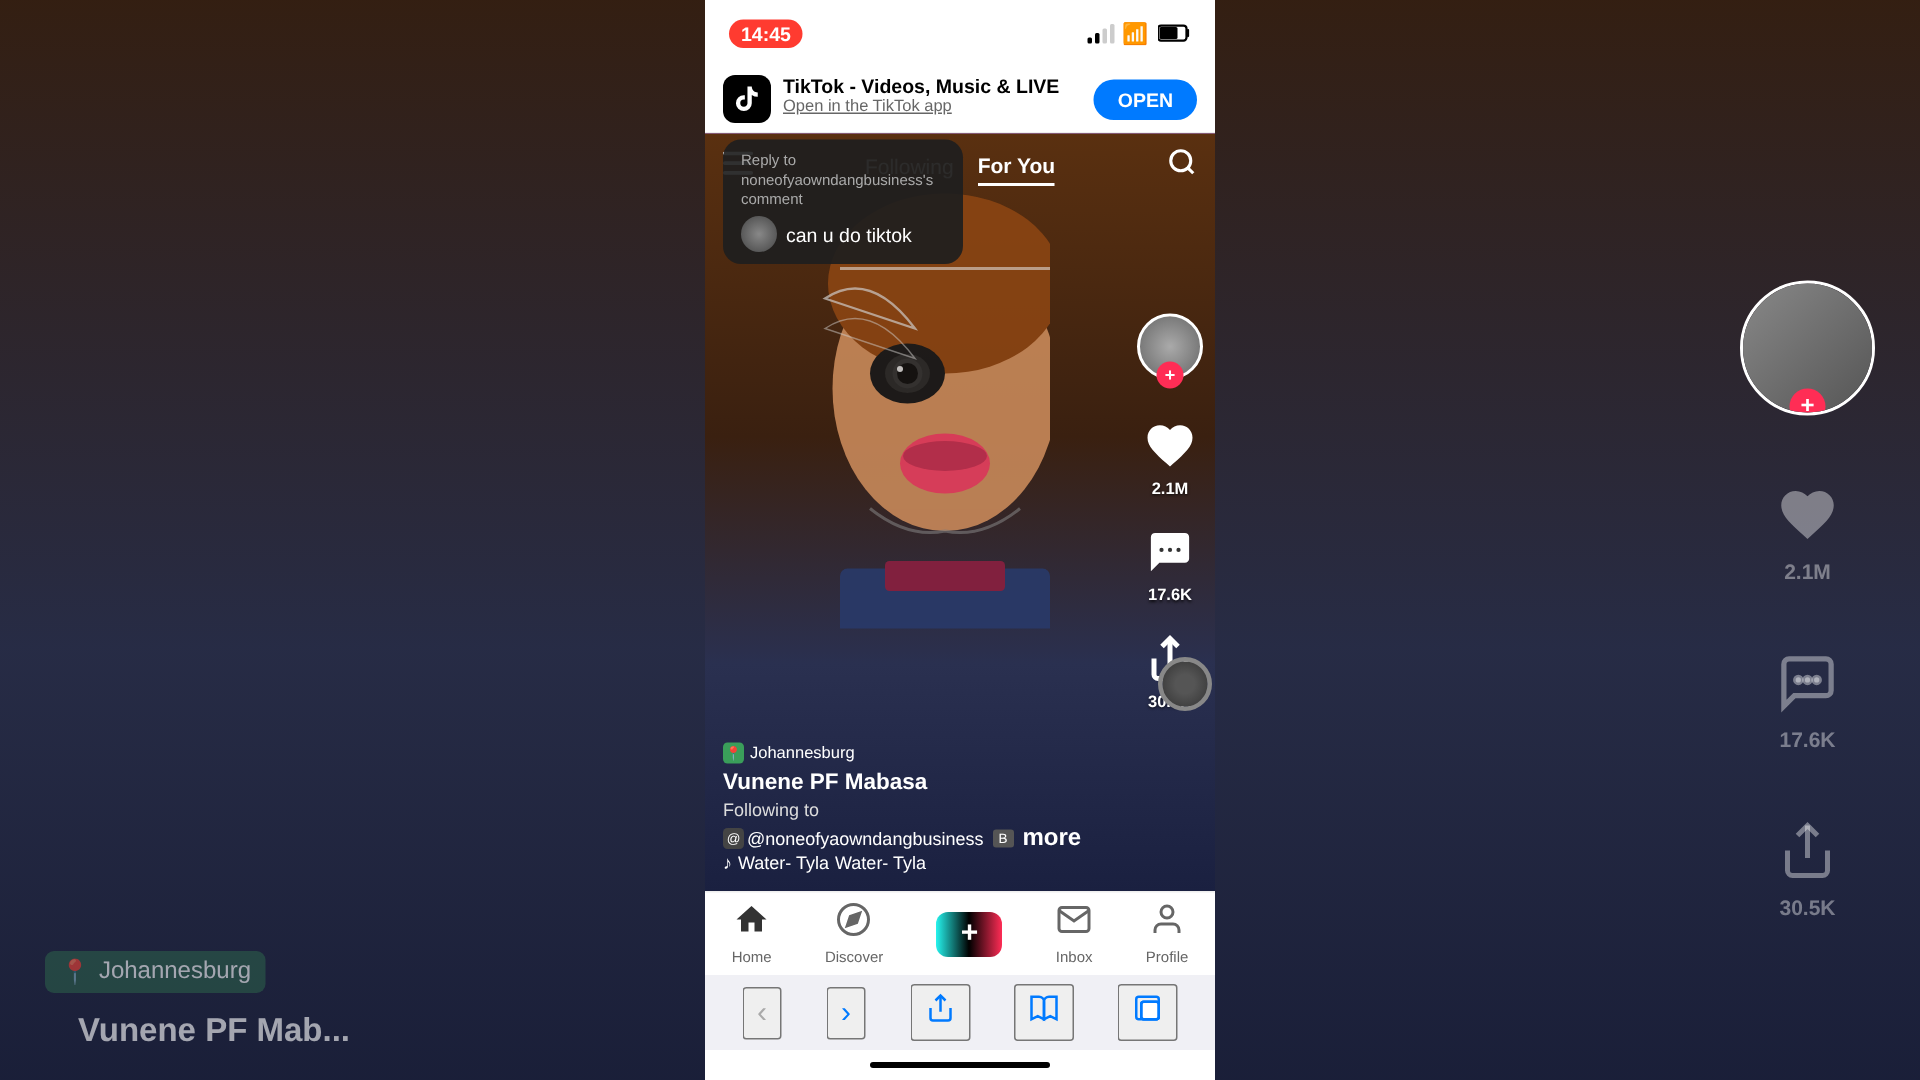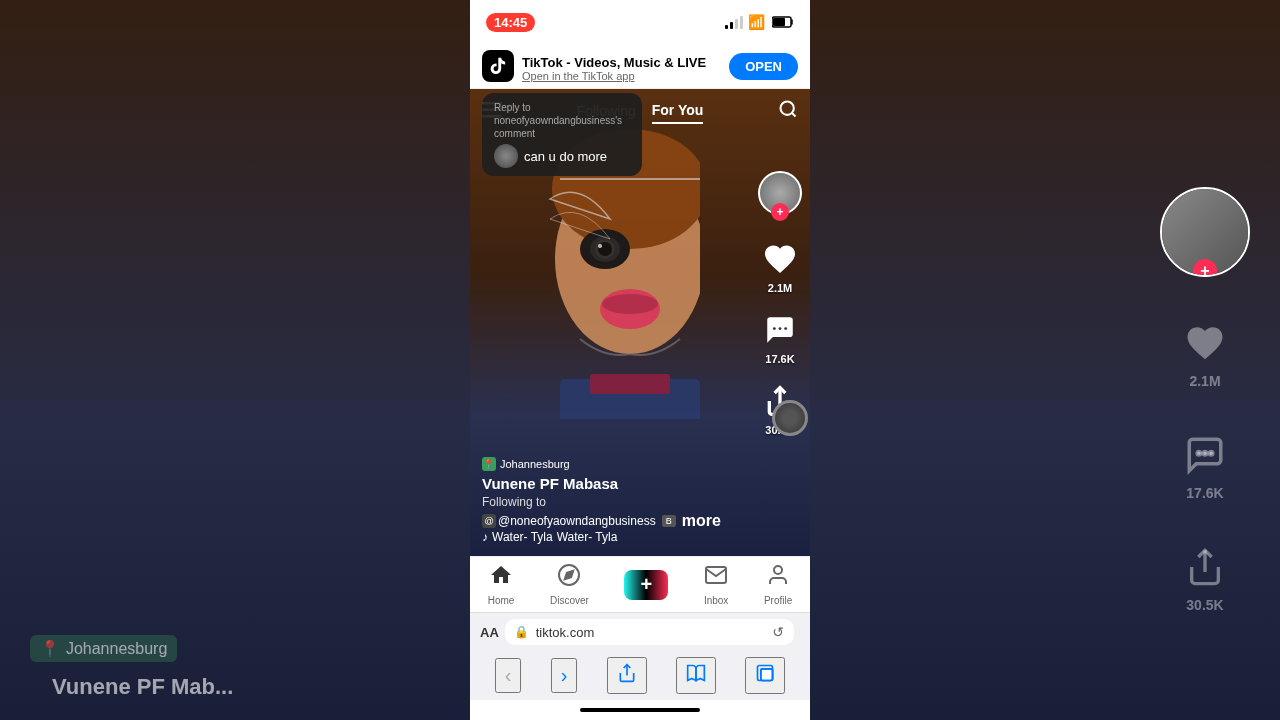--- a/index.html
+++ b/index.html
@@ -163,21 +163,21 @@
       background: #fff;
       border-bottom: 1px solid #eee;
       padding: 6px 12px;
       display: flex;
       align-items: center;
       justify-content: space-between;
       flex-shrink: 0;
     }
     .tiktok-banner-left {
       display: flex;
-      align-items: flex-end;
+      align-items: flex-start;
       gap: 8px;
     }
     .tiktok-logo {
       width: 32px;
       height: 32px;
       background: #000;
       border-radius: 8px;
       display: flex;
       align-items: center;
       justify-content: center;
@@ -696,21 +696,21 @@
             <circle cx="11" cy="11" r="8"></circle>
             <line x1="21" y1="21" x2="16.65" y2="16.65"></line>
           </svg>
       </div>
     </div>
 
     <div class="comment-bubble">
       <div class="comment-reply-text">Reply to noneofyaowndangbusiness's comment</div>
       <div class="comment-body">
         <div class="comment-avatar" style="background:radial-gradient(circle,#888,#444);"></div>
-        <span class="comment-text">can u do more</span>
+        <span class="comment-text">can u do tiktok</span>
       </div>
     </div>
 
     <div class="right-actions">
       <div class="creator-avatar-wrap">
         <div class="creator-avatar" style="background:radial-gradient(circle,#aaa,#666);"></div>
         <div class="creator-plus">+</div>
       </div>
       <div class="action-item">
         <div class="action-icon">
@@ -808,28 +808,20 @@
       <div class="bottom-nav-icon">
         <svg width="24" height="24" viewBox="0 0 24 24" fill="none" stroke="#666" stroke-width="2">
             <path d="M20 21v-2a4 4 0 0 0-4-4H8a4 4 0 0 0-4 4v2"></path>
             <circle cx="12" cy="7" r="4"></circle>
           </svg>
       </div>
       <span class="bottom-nav-label">Profile</span>
     </div>
   </div>
 
-  <div class="browser-bar">
-    <span class="browser-aa">AA</span>
-    <div class="browser-url-bar">
-      <span class="url-lock">🔒</span>
-      <span class="url-text">tiktok.com</span>
-      <span class="url-reload">↺</span>
-    </div>
-  </div>
 
   <div class="browser-toolbar">
     <button class="browser-tool-btn disabled">‹</button>
     <button class="browser-tool-btn">›</button>
     <button class="browser-tool-btn">
       <svg width="20" height="20" viewBox="0 0 24 24" fill="none" stroke="#007aff" stroke-width="2">
           <path d="M4 12v8a2 2 0 002 2h12a2 2 0 002-2v-8"></path>
           <polyline points="16 6 12 2 8 6"></polyline>
           <line x1="12" y1="2" x2="12" y2="15"></line>
         </svg>

